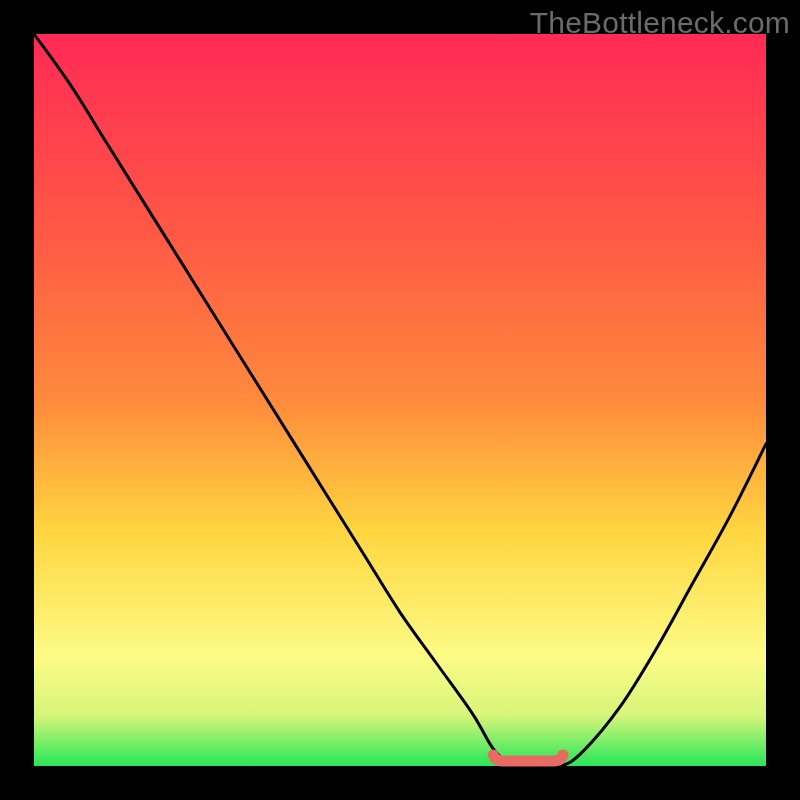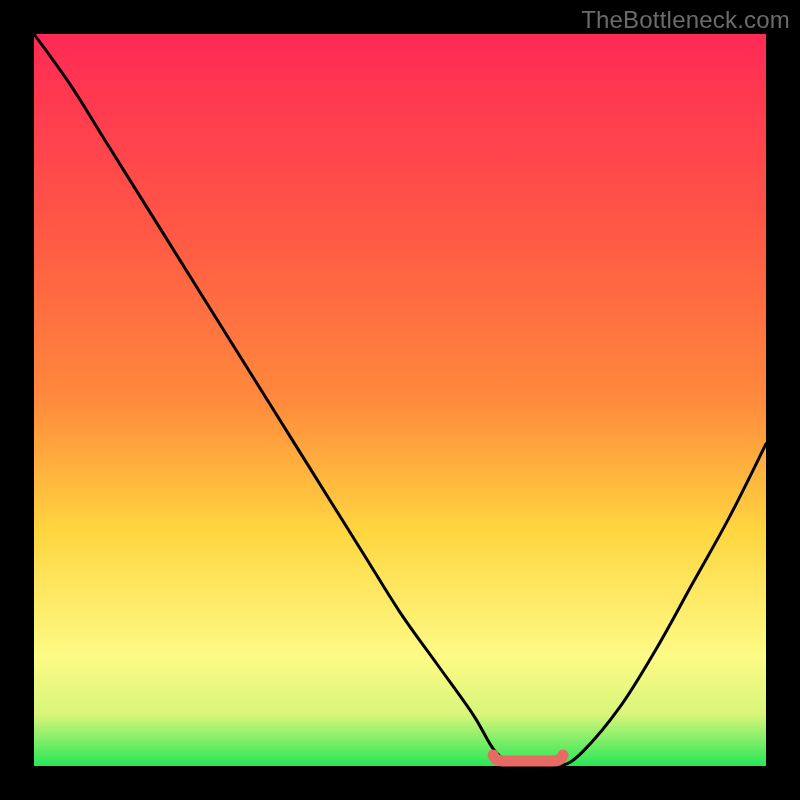--- a/index.html
+++ b/index.html
@@ -15,21 +15,21 @@
     position: relative;
     width: 800px;
     height: 800px;
     background: #000;
   }
   .watermark {
     position: absolute;
     top: 6px;
     right: 10px;
     color: #6b6b6b;
-    font-size: 24px;
+    font-size: 30px;
     font-weight: 400;
     letter-spacing: 0.2px;
   }
   svg {
     position: absolute;
     top: 0;
     left: 0;
   }
 </style>
 </head>

